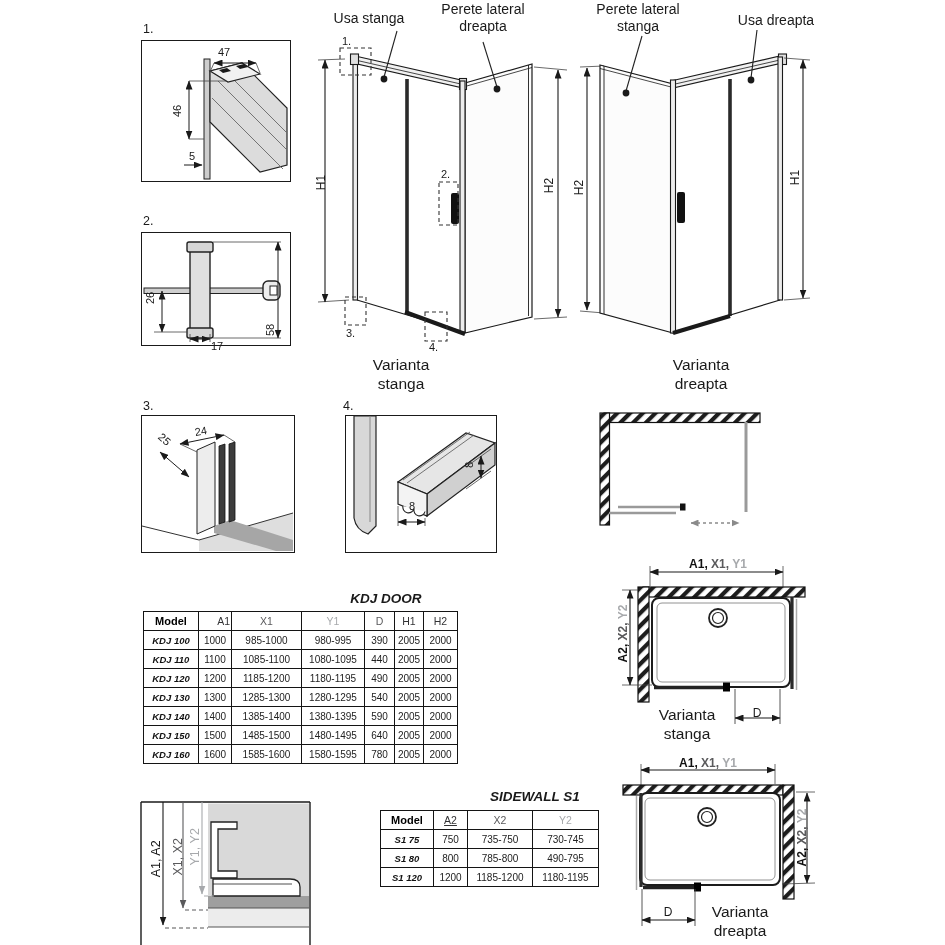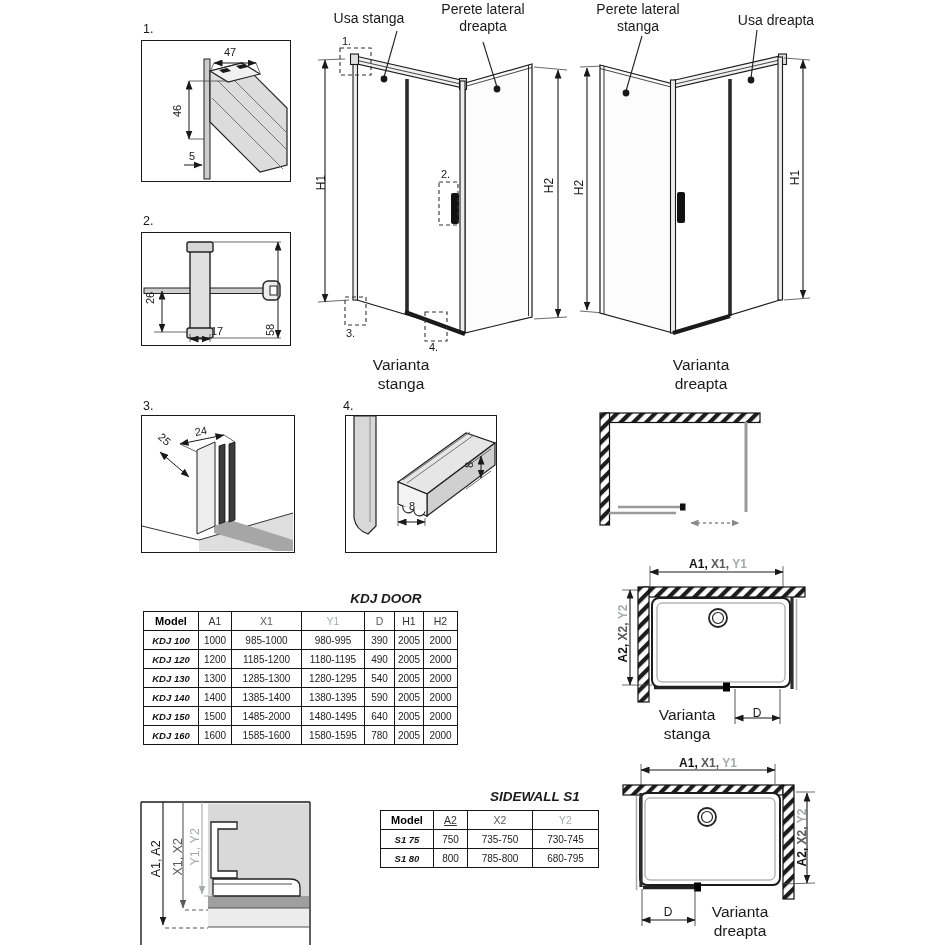--- a/index.html
+++ b/index.html
@@ -67,21 +67,21 @@
   <polygon points="94,25 102,23 106,26 98,28" fill="#1a1a1a"></polygon>
   <line x1="72" y1="22" x2="114" y2="22" stroke="#1a1a1a" stroke-width="1" marker-start="url(#ar)" marker-end="url(#ar)"></line>
   <line x1="72" y1="22" x2="68" y2="31" stroke="#444" stroke-width="0.8"></line>
   <line x1="114" y1="22" x2="118" y2="32" stroke="#444" stroke-width="0.8"></line>
   <line x1="47" y1="40" x2="47" y2="98" stroke="#1a1a1a" stroke-width="1" marker-start="url(#ar)" marker-end="url(#ar)"></line>
   <line x1="47" y1="40" x2="84" y2="40" stroke="#444" stroke-width="0.8"></line>
   <line x1="47" y1="98" x2="62" y2="98" stroke="#444" stroke-width="0.8"></line>
   <line x1="42" y1="124" x2="60" y2="124" stroke="#1a1a1a" stroke-width="1" marker-end="url(#ar)"></line>
 </svg>
 </div>
-<div class="lbl f11 c" style="left:216px;top:46px;width:28px">47</div>
+<div class="lbl f11 c" style="left:210px;top:46px;width:28px">47</div>
 <div class="lbl f11 c rot" style="left:166px;top:104px;width:24px">46</div>
 <div class="lbl f11 c" style="left:184px;top:150px;width:16px">5</div>
 
 <div class="lbl f125" style="left:143px;top:214px">2.</div>
 <div class="dbox" style="left:141px;top:232px;width:150px;height:114px">
 <svg width="147" height="111" viewBox="0 0 147 111">
   <rect x="2" y="55" width="120" height="5.5" fill="#cfcfcf" stroke="#222" stroke-width="1"></rect>
   <rect x="48" y="15" width="20" height="84" fill="#e0e0e0" stroke="#222" stroke-width="1.4"></rect>
   <rect x="45" y="9" width="26" height="10" rx="2" fill="#d6d6d6" stroke="#222" stroke-width="1.4"></rect>
   <rect x="45" y="95" width="26" height="10" rx="2" fill="#d6d6d6" stroke="#222" stroke-width="1.4"></rect>
@@ -91,21 +91,21 @@
   <line x1="12" y1="99" x2="45" y2="99" stroke="#444" stroke-width="0.8"></line>
   <line x1="48" y1="101" x2="48" y2="109" stroke="#444" stroke-width="0.8"></line>
   <line x1="68" y1="101" x2="68" y2="109" stroke="#444" stroke-width="0.8"></line>
   <line x1="48" y1="106" x2="68" y2="106" stroke="#1a1a1a" stroke-width="1" marker-start="url(#ar)" marker-end="url(#ar)"></line>
   <line x1="71" y1="9" x2="139" y2="9" stroke="#444" stroke-width="0.8"></line>
   <line x1="71" y1="105" x2="139" y2="105" stroke="#444" stroke-width="0.8"></line>
   <line x1="136" y1="9" x2="136" y2="105" stroke="#1a1a1a" stroke-width="1" marker-start="url(#ar)" marker-end="url(#ar)"></line>
 </svg>
 </div>
 <div class="lbl f11 c rot" style="left:139px;top:291px;width:24px">26</div>
-<div class="lbl f11" style="left:211px;top:325px">17</div>
+<div class="lbl f11" style="left:211px;top:340px">17</div>
 <div class="lbl f11 c rot" style="left:259px;top:323px;width:24px">58</div>
 
 <div class="lbl f125" style="left:143px;top:399px">3.</div>
 <div class="dbox" style="left:141px;top:415px;width:154px;height:138px">
 <svg width="151" height="135" viewBox="0 0 151 135">
   <polygon points="57,124 151,97 151,135 57,135" fill="#dedede"></polygon>
   <line x1="0" y1="110" x2="57" y2="124" stroke="#333" stroke-width="1"></line>
   <line x1="57" y1="124" x2="151" y2="97" stroke="#333" stroke-width="1"></line>
   <polygon points="72,110 88,104 151,124 151,135 134,135 72,117" fill="#a6a6a6"></polygon>
   <polygon points="55,34 73,26 73,110 55,118" fill="#ededed" stroke="#222" stroke-width="1"></polygon>
@@ -241,39 +241,48 @@
         <col style="width:33px">
         <col style="width:70px">
         <col style="width:63px">
         <col style="width:30px">
         <col style="width:29px">
         <col style="width:34px">
       </colgroup>
 <thead>
         <tr>
           <th class="model-h" style="color: rgb(0, 0, 0);">Model</th>
-          <th style="color: rgb(50, 50, 52);">A1</th>
+          <th style="color: rgb(50, 50, 52); text-align: right;">A1</th>
           <th style="color: rgb(90, 90, 92);">X1</th>
           <th style="color: rgb(167, 169, 172);">Y1</th>
           <th style="color: rgb(90, 90, 92);">D</th>
           <th style="color: rgb(50, 50, 52);">H1</th>
           <th style="color: rgb(50, 50, 52);">H2</th>
         </tr>
       </thead>
       <tbody>
         <tr>
           <td class="model-cell">KDJ 100</td>
           <td>1000</td>
           <td>985-1000</td>
           <td>980-995</td>
           <td>390</td>
           <td>2005</td>
           <td>2000</td>
         </tr>
         <tr>
+          <td class="model-cell">KDJ 110</td>
+          <td>1100</td>
+          <td>1085-1100</td>
+          <td>1080-1095</td>
+          <td>440</td>
+          <td>2005</td>
+          <td>2000</td>
+        </tr>
+        <tr>
           <td class="model-cell">KDJ 120</td>
           <td>1200</td>
           <td>1185-1200</td>
           <td>1180-1195</td>
           <td>490</td>
           <td>2005</td>
           <td>2000</td>
         </tr>
         <tr>
           <td class="model-cell">KDJ 130</td>
@@ -289,21 +298,21 @@
           <td>1400</td>
           <td>1385-1400</td>
           <td>1380-1395</td>
           <td>590</td>
           <td>2005</td>
           <td>2000</td>
         </tr>
         <tr>
           <td class="model-cell">KDJ 150</td>
           <td>1500</td>
-          <td>1485-2000</td>
+          <td>1485-1500</td>
           <td>1480-1495</td>
           <td>640</td>
           <td>2005</td>
           <td>2000</td>
         </tr>
         <tr>
           <td class="model-cell">KDJ 160</td>
           <td>1600</td>
           <td>1585-1600</td>
           <td>1580-1595</td>
@@ -371,21 +380,27 @@
         <tr>
           <td class="model-cell">S1 75</td>
           <td>750</td>
           <td>735-750</td>
           <td>730-745</td>
         </tr>
         <tr>
           <td class="model-cell">S1 80</td>
           <td>800</td>
           <td>785-800</td>
-          <td>680-795</td>
+          <td>490-795</td>
+        </tr>
+        <tr>
+          <td class="model-cell">S1 120</td>
+          <td>1200</td>
+          <td>1185-1200</td>
+          <td>1180-1195</td>
         </tr>
       </tbody>
     </table>
 
 <svg style="left:618px;top:756px" width="212" height="190" viewBox="0 0 212 190">
   <line x1="23" y1="8" x2="23" y2="35" stroke="#444" stroke-width="0.8"></line>
   <line x1="157" y1="8" x2="157" y2="28" stroke="#444" stroke-width="0.8"></line>
   <line x1="23" y1="14" x2="157" y2="14" stroke="#1a1a1a" stroke-width="1.1" marker-start="url(#ar)" marker-end="url(#ar)"></line>
   <rect x="5" y="29" width="160" height="10" fill="url(#hatch)" stroke="#111" stroke-width="1.2"></rect>
   <rect x="165" y="29" width="11" height="114" fill="url(#hatch)" stroke="#111" stroke-width="1.2"></rect>

